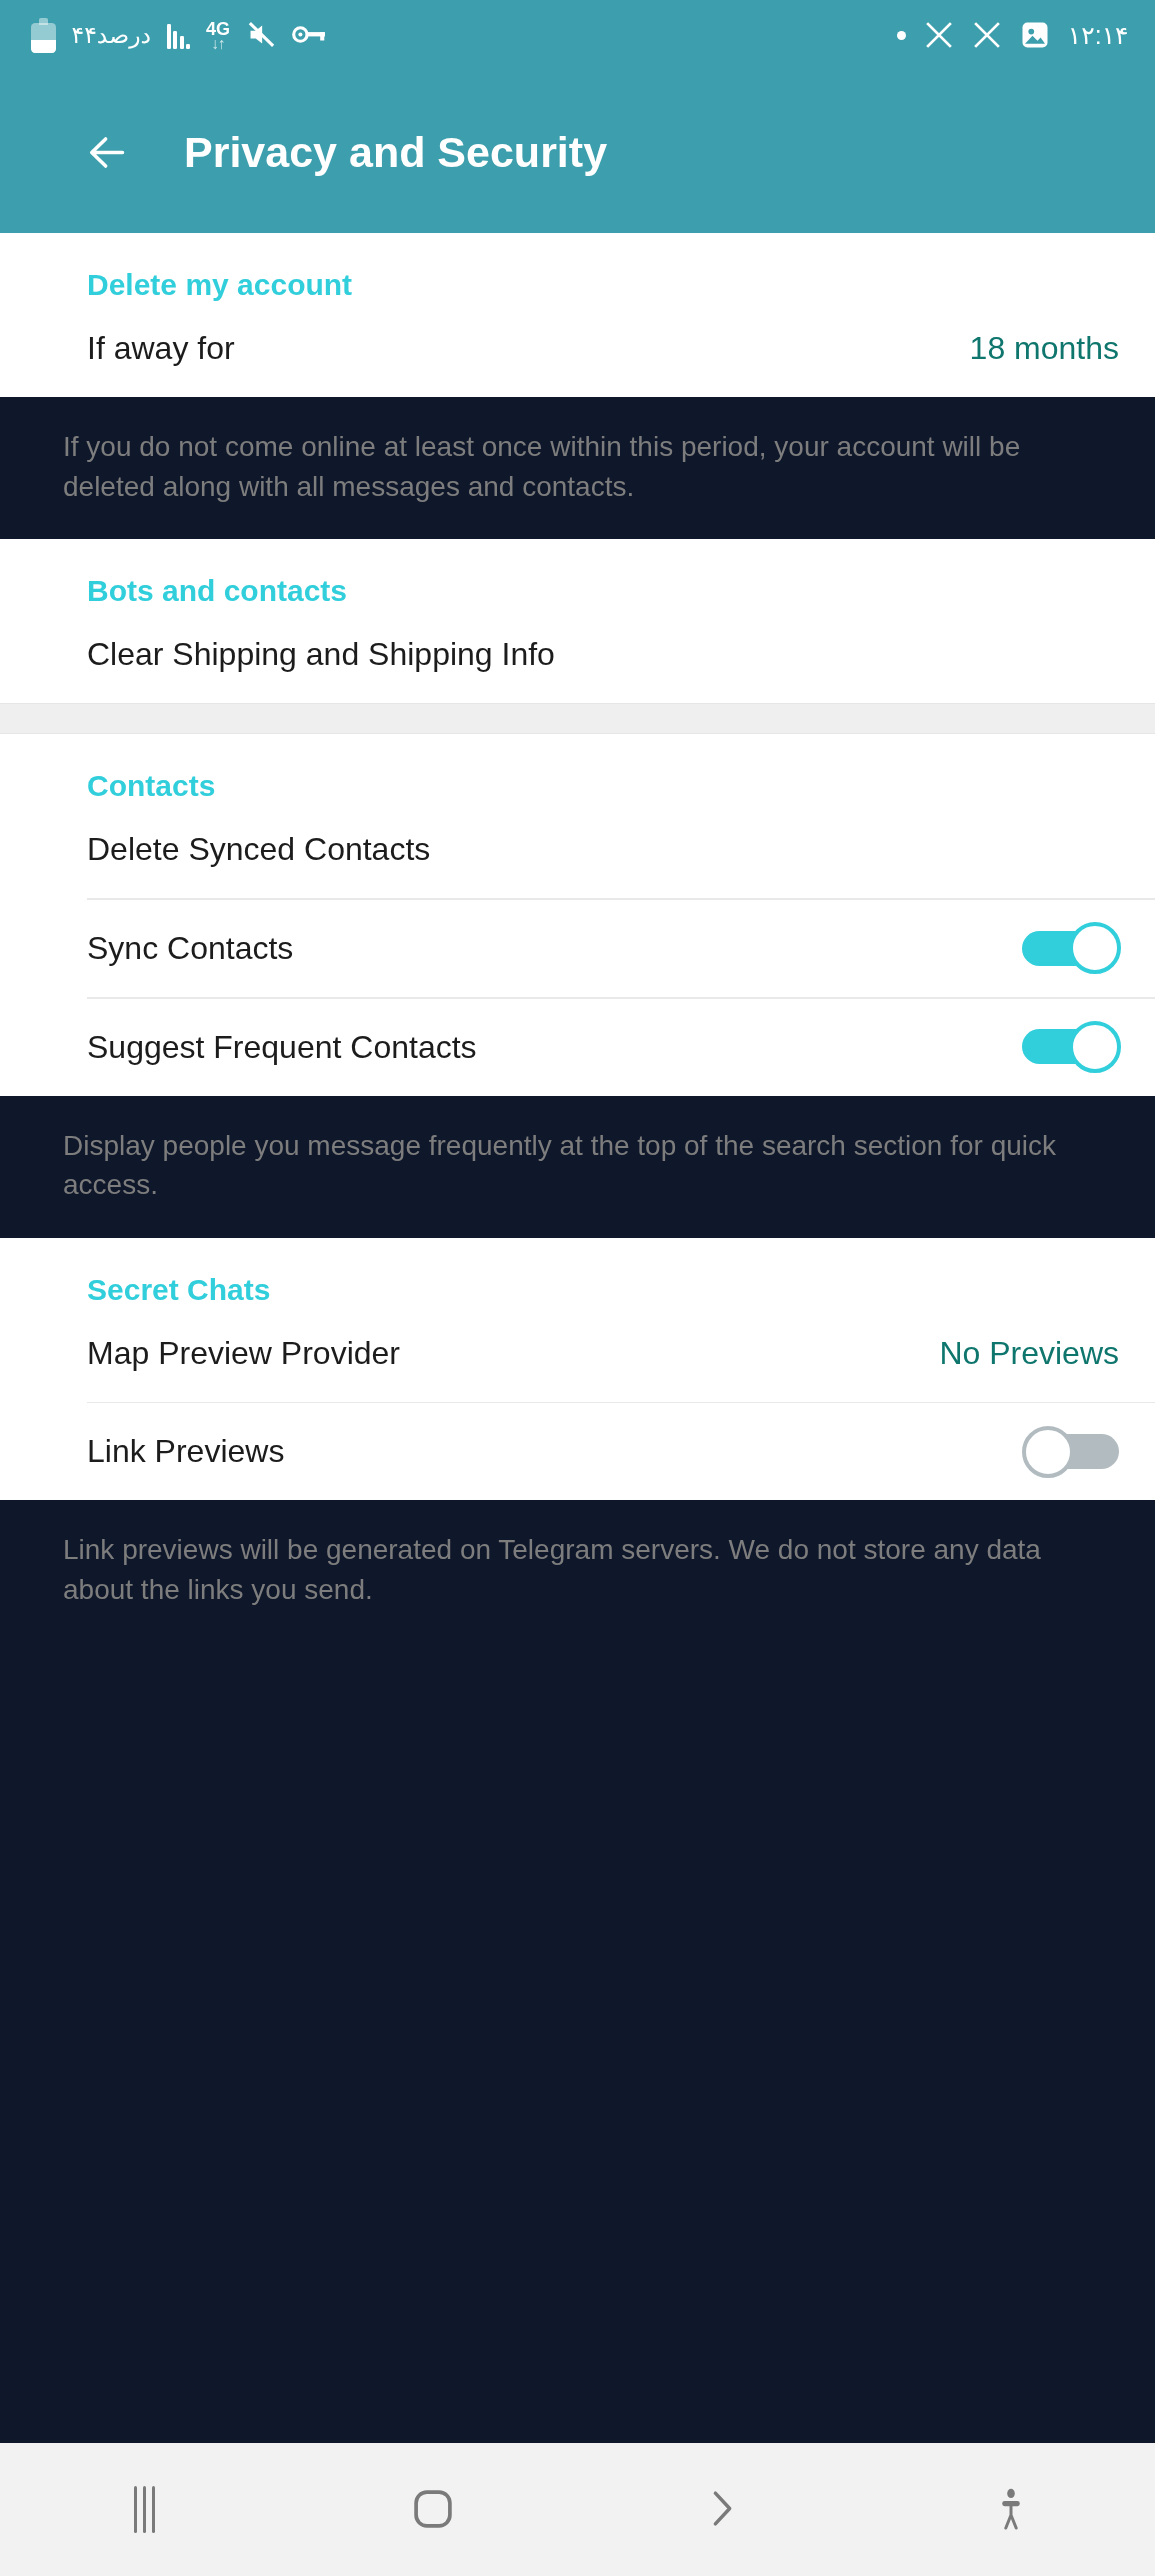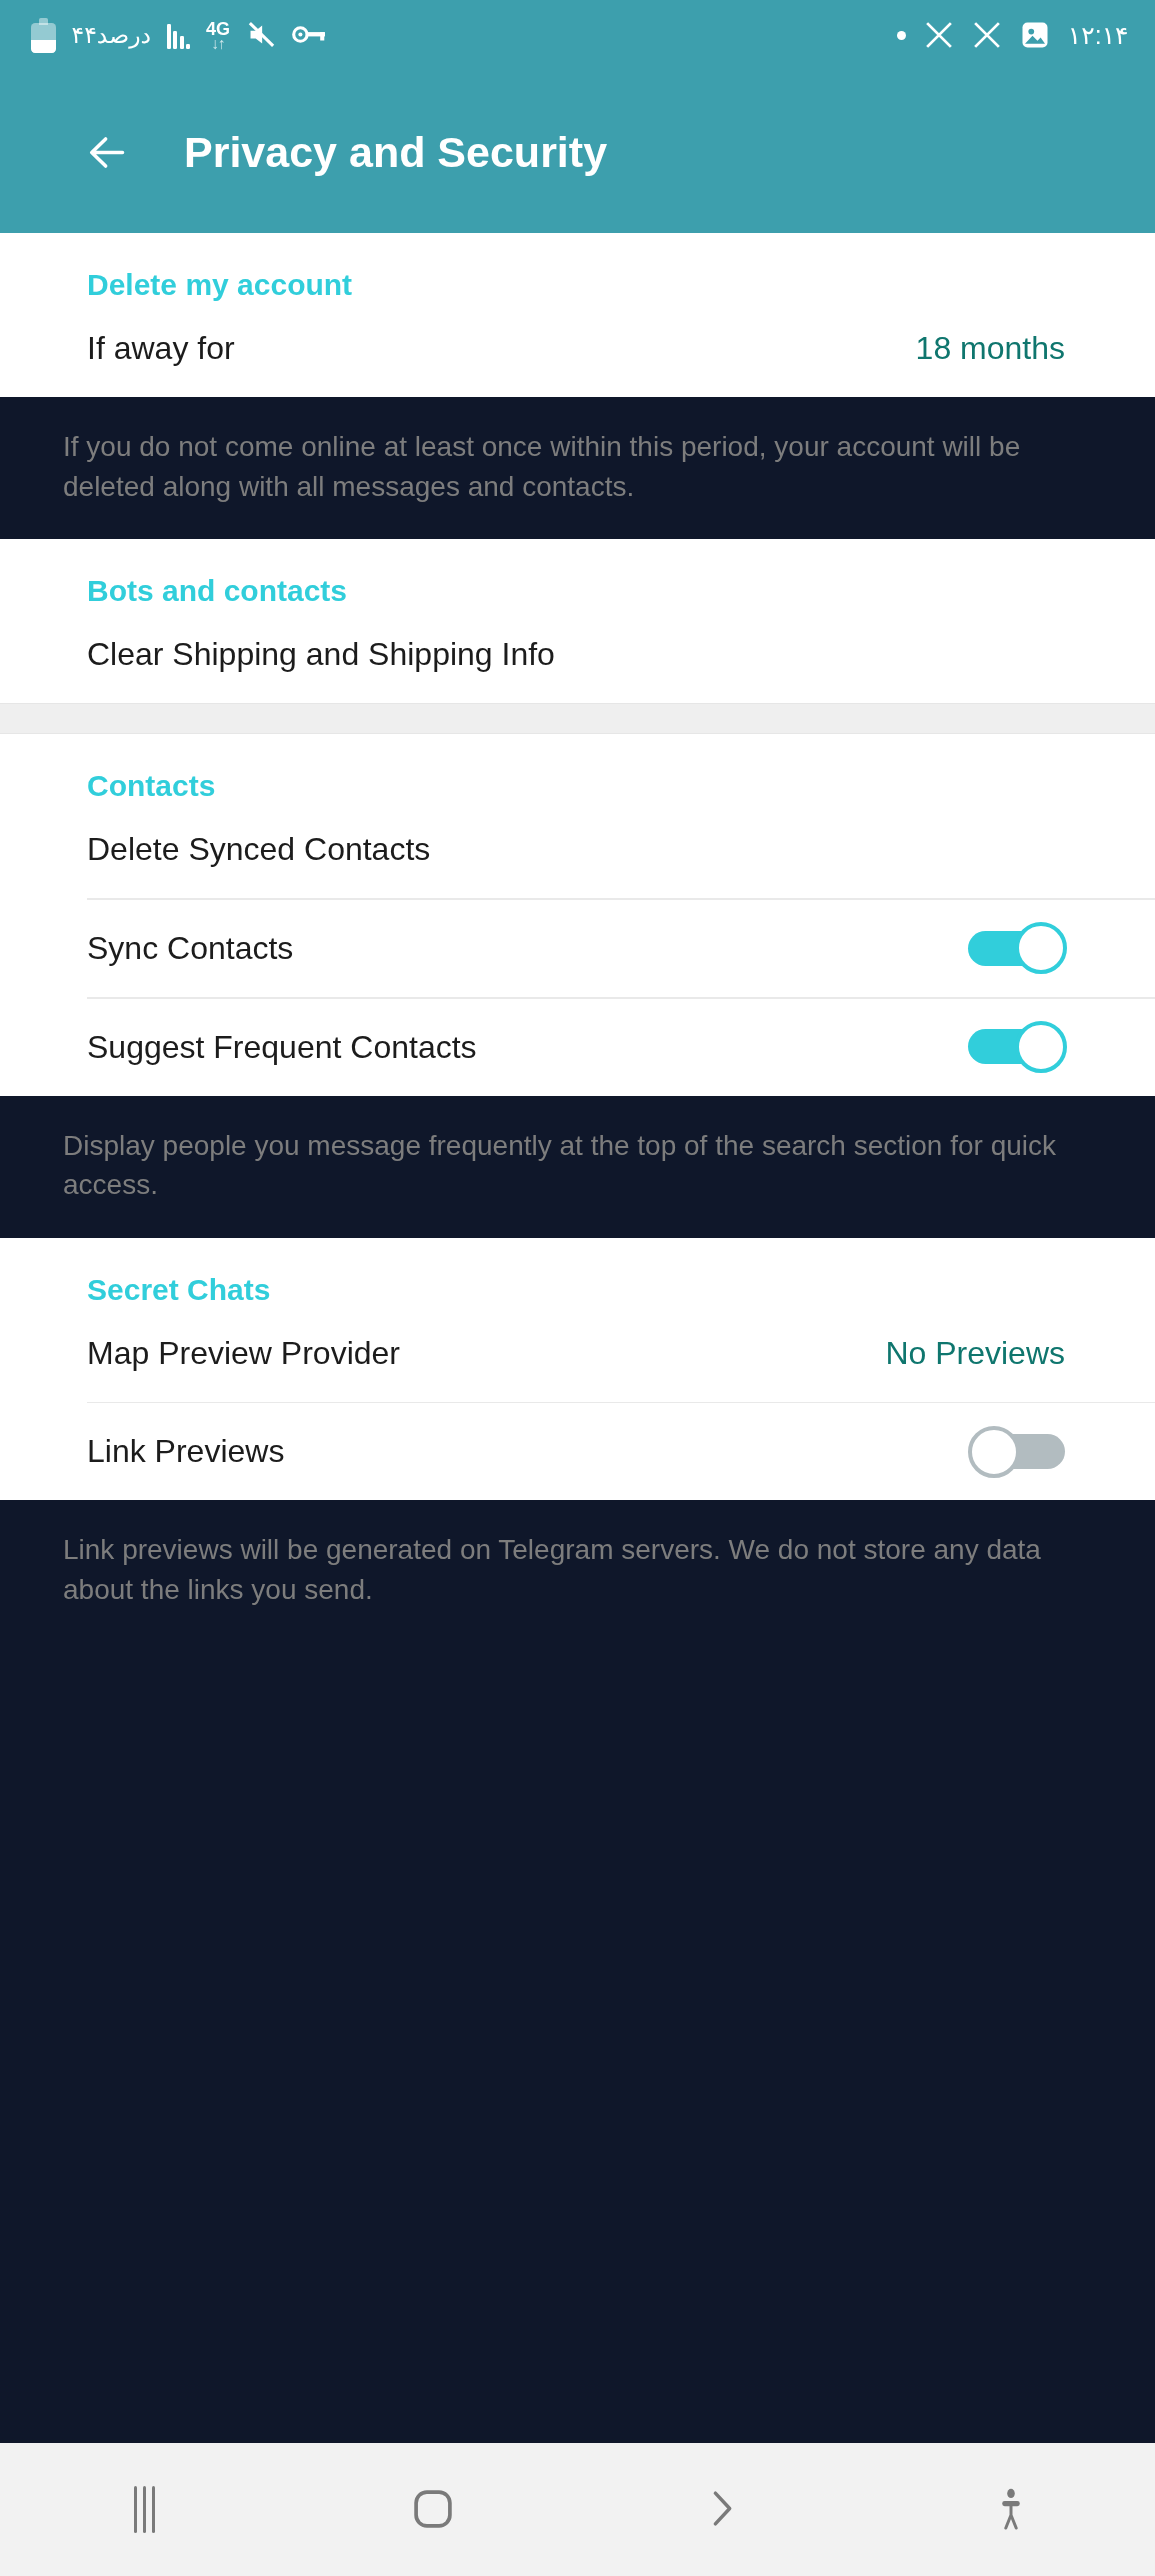--- a/index.html
+++ b/index.html
@@ -95,21 +95,21 @@
     font-weight:bold;
     padding:37px 0 0 63px;
     line-height:1;
     white-space:nowrap;
   }
 
   .row {
     display:flex;
     align-items:center;
     justify-content:space-between;
-    padding:0 90px 0 63px;
+    padding:0 36px 0 63px;
     min-height:97px;
     background:#ffffff;
   }
   .row-label { font-size:32px; color:#1c1c1c; line-height:1.1; white-space:nowrap; }
   .row-value { font-size:32px; color:#0f766e; line-height:1.1; white-space:nowrap; }
 
   .divider { height:1.8px; background:#e9e9e9; margin-left:63px; }
 
   .note {
     background:#0f172a;

